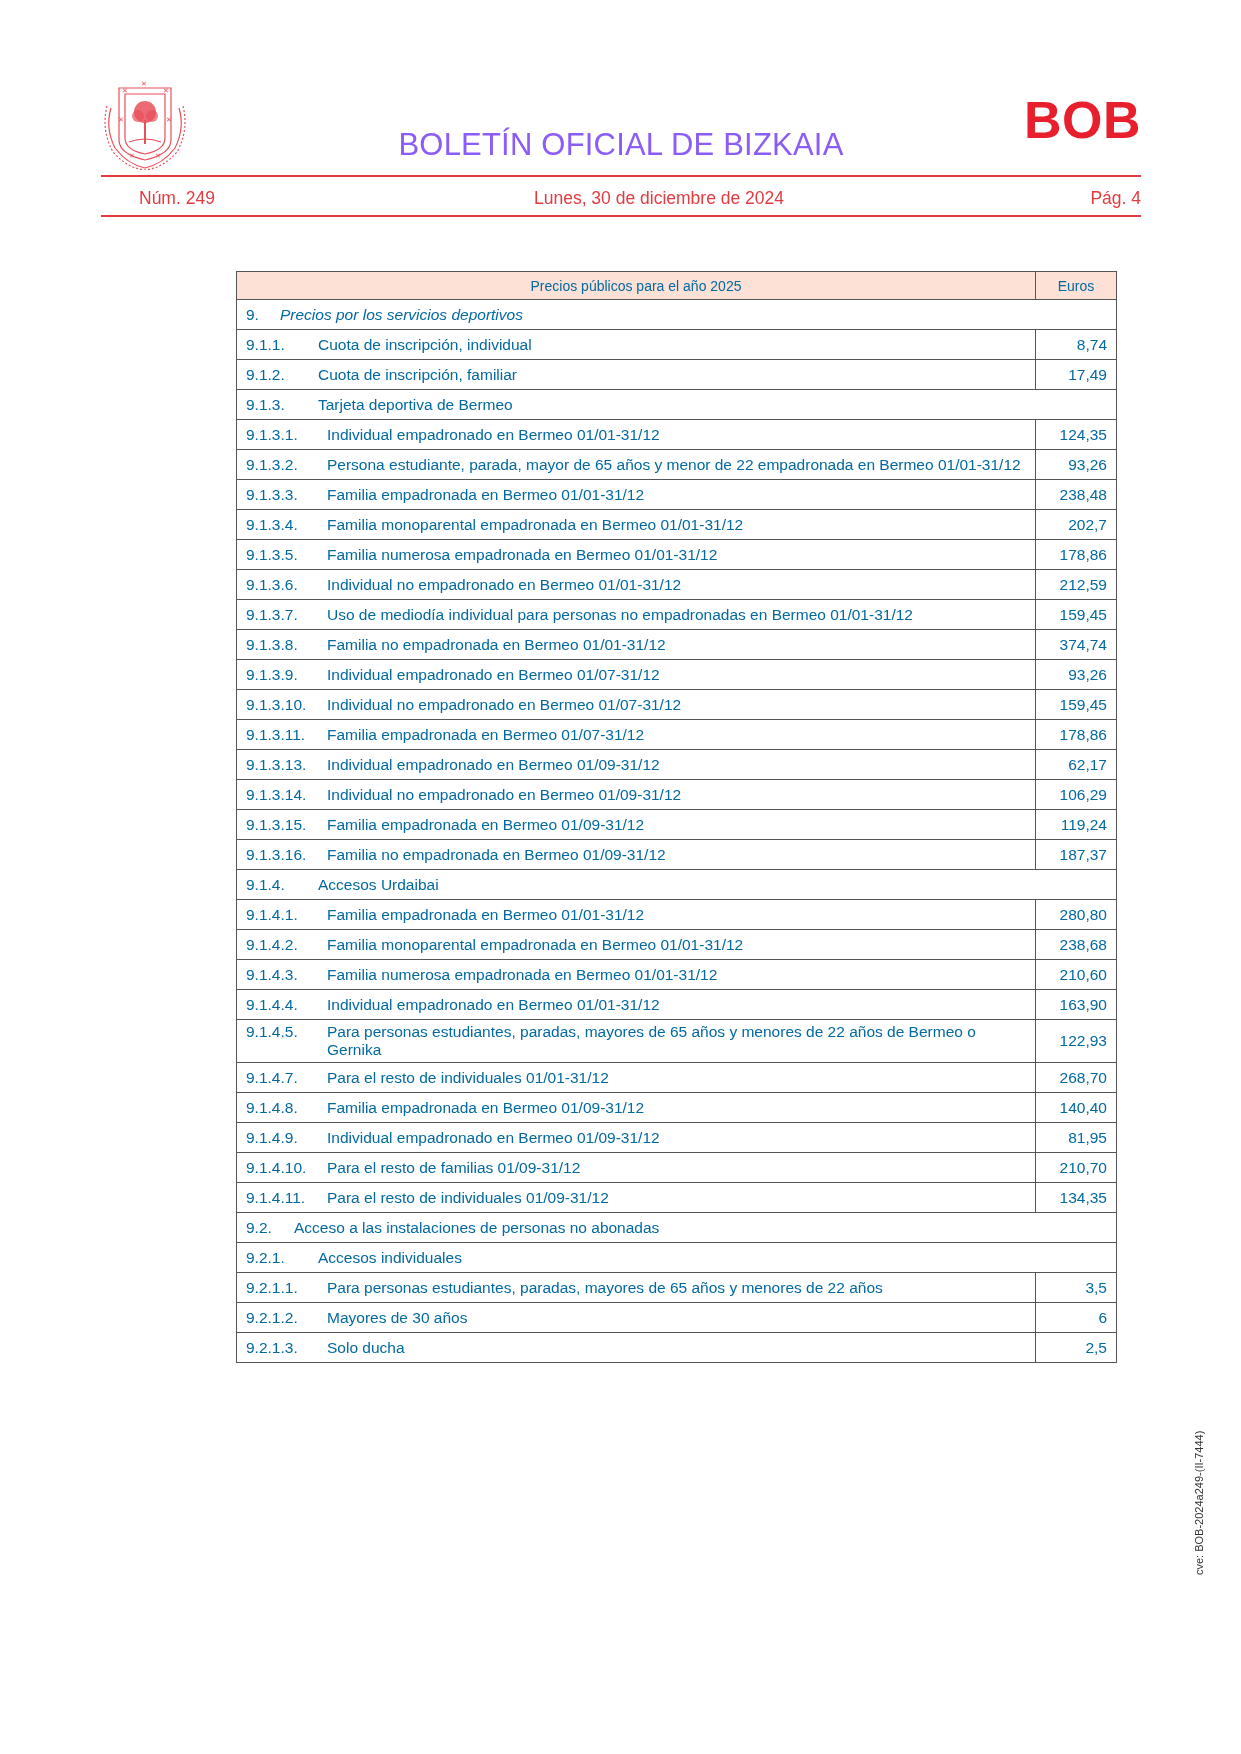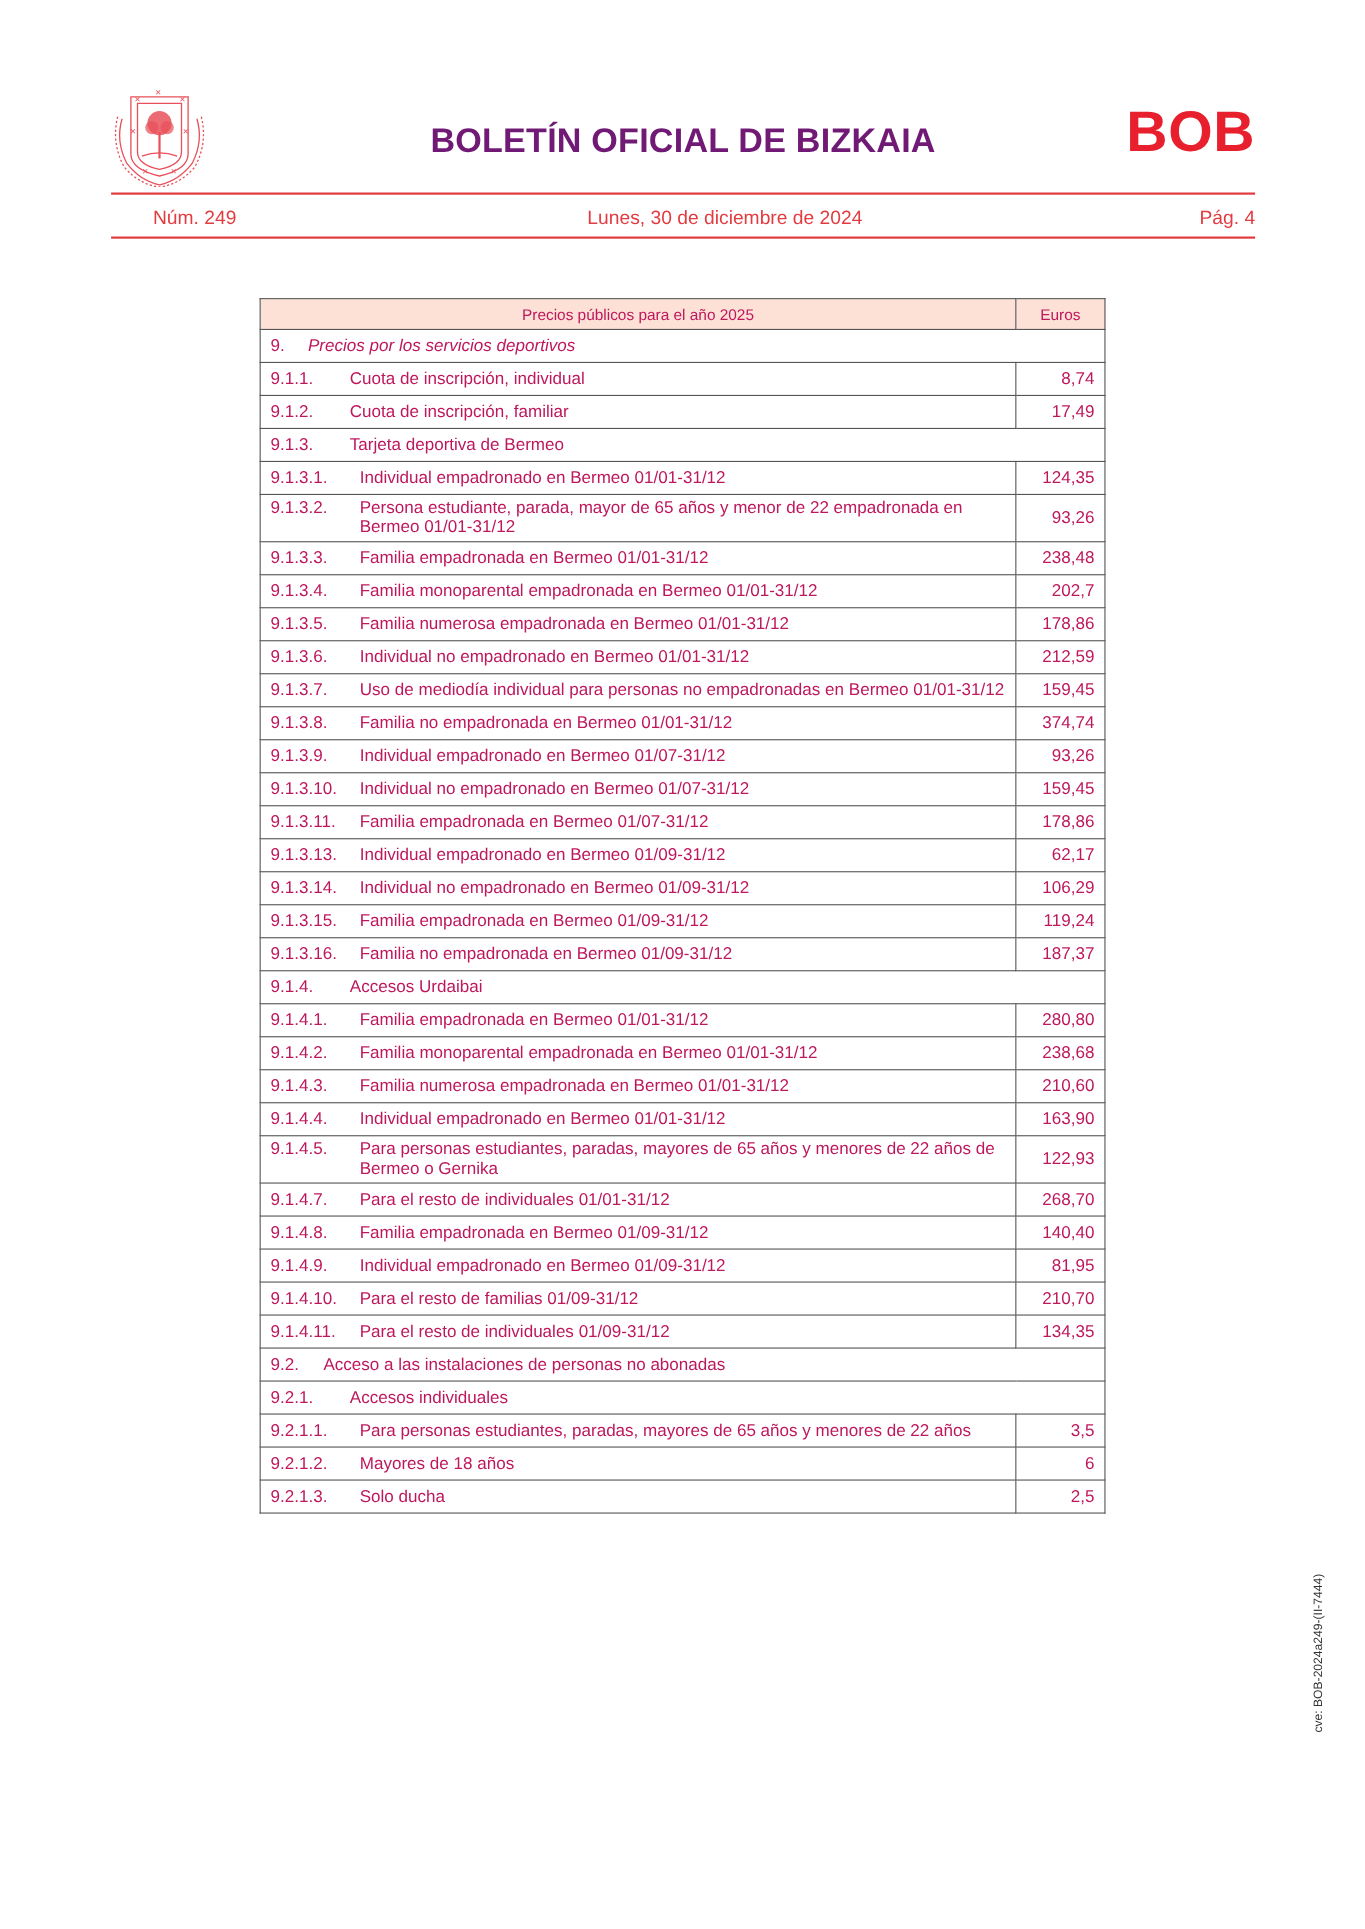--- a/index.html
+++ b/index.html
@@ -1,35 +1,35 @@
 <!DOCTYPE html>
 <html><head>
 <meta charset="utf-8">
 <style>
   html, body { margin: 0; padding: 0; background: #ffffff; }
   body { width: 1241px; height: 1754px; position: relative; overflow: hidden;
          font-family: "Liberation Sans", "DejaVu Sans", sans-serif; color: #222; }
 
   .header { position: absolute; left: 101px; top: 72px; width: 1040px; height: 150px; }
   .crest { position: absolute; left: 0; top: 6px; width: 88px; height: 92px; }
-  .title { position: absolute; left: 0; width: 1040px; top: 38px; text-align: center;
-           font-size: 31px; font-weight: bold; color: #701a75; letter-spacing: 0.2px; }
+  .title { position: absolute; left: 0; width: 1040px; top: 55px; text-align: center;
+           font-size: 31px; font-weight: normal; color: #8b5cf6; letter-spacing: 0.2px; }
   .title span { position: relative; left: 0; }
   .bob { position: absolute; right: 0; top: 22px; font-size: 52px; font-weight: bold;
          color: #e8202e; letter-spacing: 0.5px; line-height: 1; }
   .rule { position: absolute; left: 0; width: 1040px; height: 2px; background: #e23b40; }
   .rule.r1 { top: 103px; }
   .rule.r2 { top: 143px; }
   .meta { position: absolute; top: 116px; font-size: 17.5px; color: #e23b40; margin-left: 38px; }
   .meta.left { left: 0; }
   .meta.center { left: 0; width: 1040px; text-align: center; }
   .meta.right { right: 0; }
 
-  table.prices { position: absolute; left: 236px; top: 271px; width: 769px;
-                 border-collapse: collapse; font-size: 15.5px; color: #be185d; }
+  table.prices { position: absolute; left: 236px; top: 271px; width: 881px;
+                 border-collapse: collapse; font-size: 15.5px; color: #0369a1; }
   table.prices td, table.prices th { border: 1.3px solid #555; }
   table.prices th { background: #fde0d6; font-weight: normal; font-size: 14px;
                     height: 27px; padding: 0; }
   table.prices th.desc { text-align: center; }
   table.prices th.eur { width: 80px; text-align: center; }
   table.prices td { padding: 3px 9px 3px 9px; vertical-align: middle; line-height: 18px; height: 23px; }
   table.prices td.val { text-align: right; width: 62px; }
   .row-inner { display: flex; }
   .num { flex: 0 0 auto; white-space: nowrap; }
   .num.w2 { width: 34px; }
@@ -374,21 +374,21 @@
             <span class="num w5">9.2.1.1.</span>
             <span class="txt">Para personas estudiantes, paradas, mayores de 65 años y menores de 22 años</span>
           </div>
         </td>
         <td class="val">3,5</td>
       </tr>
       <tr>
         <td>
           <div class="row-inner">
             <span class="num w5">9.2.1.2.</span>
-            <span class="txt">Mayores de 18 años</span>
+            <span class="txt">Mayores de 30 años</span>
           </div>
         </td>
         <td class="val">6</td>
       </tr>
       <tr>
         <td>
           <div class="row-inner">
             <span class="num w5">9.2.1.3.</span>
             <span class="txt">Solo ducha</span>
           </div>

